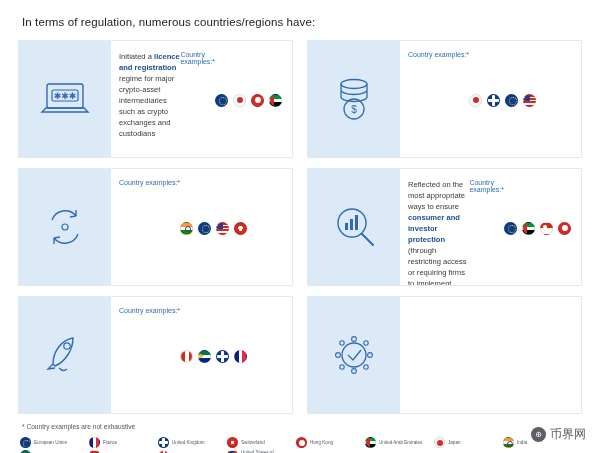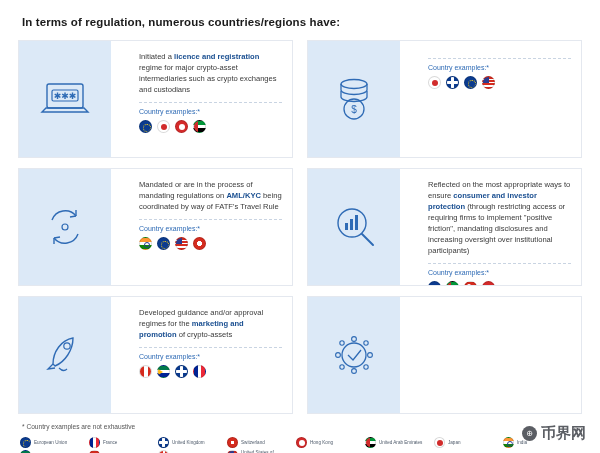--- a/index.html
+++ b/index.html
@@ -9,21 +9,21 @@
     background:#ffffff;
     font-family:"Liberation Sans", sans-serif;
     color:#2b2b2b;
     overflow:hidden;
     position:relative;
   }
   .page { width:600px; height:453px; position:relative; padding:12px 18px 0 18px; }
 
   .title {
     font-size:11.5px;
-    font-weight:bold;
+    font-weight:normal;
     color:#1b1b1b;
     margin:4px 0 12px 4px;
     letter-spacing:0.1px;
   }
 
   .grid {
     display:grid;
     grid-template-columns: 1fr 1fr;
     grid-template-rows: repeat(3, 118px);
     column-gap:14px;
@@ -39,23 +39,23 @@
   .card-icon {
     width:92px;
     flex:0 0 92px;
     background:#dce9f7;
     display:flex;
     align-items:center;
     justify-content:center;
   }
   .card-body {
     flex:1;
-    padding:10px 10px 8px 28px;
+    padding:10px 10px 8px 8px;
     display:flex;
-    flex-direction:column;
+    flex-direction:row;
     justify-content:flex-start;
   }
   .card-text {
     font-size:7.6px;
     line-height:1.45;
     color:#3a3a3a;
   }
   .card-text b { color:#1a4f91; font-weight:bold; }
   .sep {
     border-top:1px dashed #c9d4e2;
@@ -129,21 +129,21 @@
     position:absolute;
     right:14px; bottom:10px;
     display:flex; align-items:center; gap:4px;
     opacity:0.85;
   }
   .wm-circle {
     width:15px; height:15px; border-radius:50%;
     background:#3f4249; color:#fff;
     font-size:8px; display:flex; align-items:center; justify-content:center;
   }
-  .wm-text { font-size:15px; color:#3f4249; font-weight:bold; }
+  .wm-text { font-size:12px; color:#3f4249; font-weight:normal; }
 
   svg { display:block; }
 </style>
 </head>
 <body>
 
 <div class="page">
 
   <div class="title">In terms of regulation, numerous countries/regions have:</div>
 
@@ -205,23 +205,20 @@
           <svg width="50" height="46" viewBox="0 0 50 46">
             <path d="M12 16 a14 14 0 0 1 24 -4" fill="none" stroke="#2f6bb5" stroke-width="1.4"></path>
             <path d="M36 12 l0 -6 M36 12 l-6 1" fill="none" stroke="#2f6bb5" stroke-width="1.4"></path>
             <path d="M38 30 a14 14 0 0 1 -24 4" fill="none" stroke="#2f6bb5" stroke-width="1.4"></path>
             <path d="M14 34 l0 6 M14 34 l6 -1" fill="none" stroke="#2f6bb5" stroke-width="1.4"></path>
             <circle cx="25" cy="23" r="3" fill="none" stroke="#2f6bb5" stroke-width="1.2"></circle>
           </svg>
         </span>
       </div>
       <div class="card-body">
-        <div class="card-text">
-          Mandated or are in the process of mandating regulations on <b>AML/KYC</b> being coordinated by way of FATF's Travel Rule
-        </div>
         <div class="sep"></div>
         <div class="ex-label">Country examples:*</div>
         <div class="flags">
           <span class="flag f-india"></span>
           <span class="flag f-eu"></span>
           <span class="flag f-usa"></span>
           <span class="flag f-ch"></span>
         </div>
       </div>
     </div>
@@ -258,23 +255,20 @@
         <span>
           <svg width="52" height="46" viewBox="0 0 52 46">
             <path d="M14 32 C14 20 22 8 34 6 C34 18 26 30 16 34 Z" fill="none" stroke="#2f6bb5" stroke-width="1.4"></path>
             <circle cx="28" cy="14" r="3.2" fill="none" stroke="#2f6bb5" stroke-width="1.2"></circle>
             <path d="M14 32 l-5 5 l7 -1" fill="none" stroke="#2f6bb5" stroke-width="1.3"></path>
             <path d="M20 36 c3 3 6 3 8 1" fill="none" stroke="#2f6bb5" stroke-width="1.2"></path>
           </svg>
         </span>
       </div>
       <div class="card-body">
-        <div class="card-text">
-          Developed guidance and/or approval regimes for the <b>marketing and promotion</b> of crypto-assets
-        </div>
         <div class="sep"></div>
         <div class="ex-label">Country examples:*</div>
         <div class="flags">
           <span class="flag f-ca"></span>
           <span class="flag f-sa"></span>
           <span class="flag f-uk"></span>
           <span class="flag f-fr"></span>
         </div>
       </div>
     </div>

